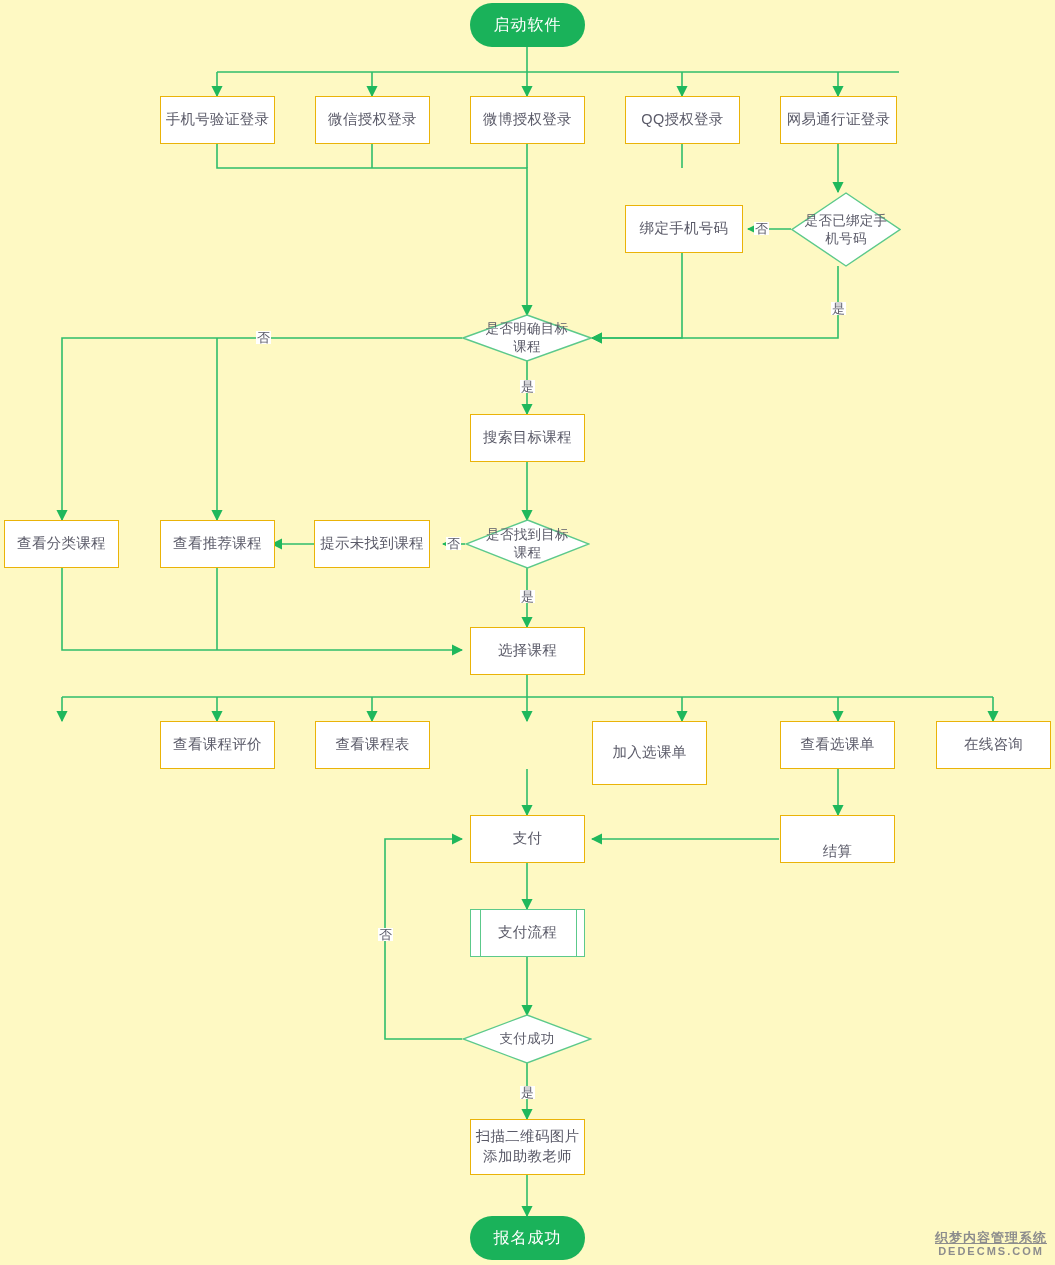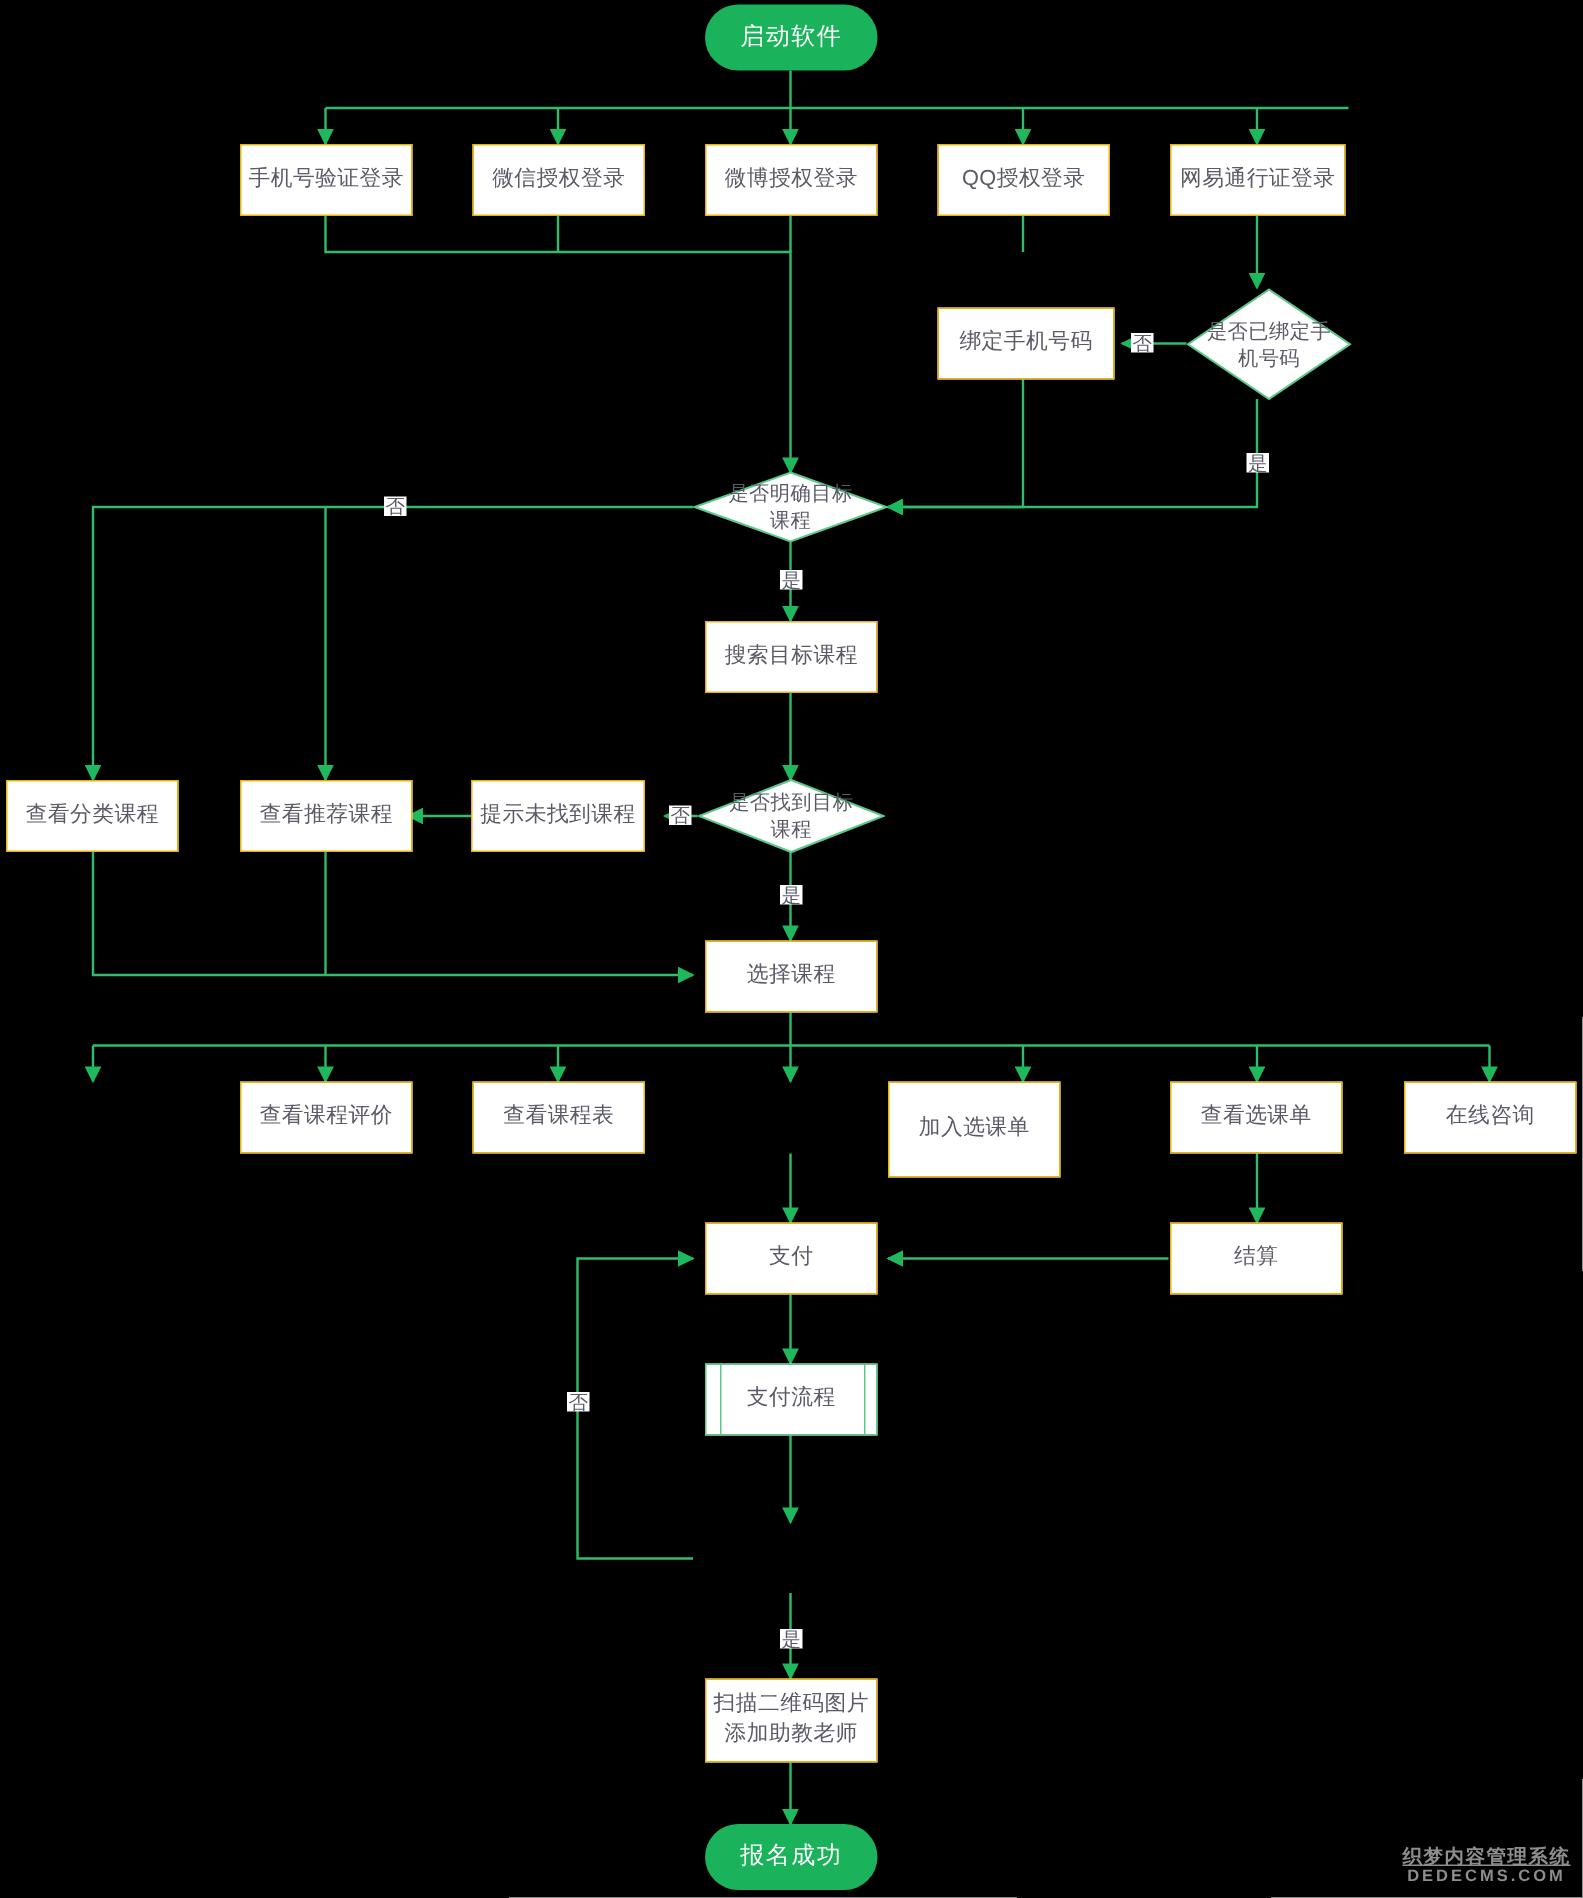--- a/index.html
+++ b/index.html
@@ -5,21 +5,21 @@
 <style>
   html, body {
     margin: 0;
     padding: 0;
     background: #ffffff;
   }
   #stage {
     position: relative;
     width: 1055px;
     height: 1265px;
-    background: #000000;
+    background: #fef9c3;
     font-family: "Liberation Sans", "DejaVu Sans", sans-serif;
     overflow: hidden;
   }
   #wires {
     position: absolute;
     left: 0;
     top: 0;
     width: 1055px;
     height: 1265px;
     pointer-events: none;
@@ -265,30 +265,36 @@
   <div class="node proc" style="left:780px; top:721px; width:115px; height:48px;">
     <span>查看选课单</span>
   </div>
   <div class="node proc" style="left:470px; top:815px; width:115px; height:48px;">
     <span>支付</span>
   </div>
 
   <div class="node proc" style="left:936px; top:721px; width:115px; height:48px;">
     <span>在线咨询</span>
   </div>
-  <div class="node proc" style="left:780px; top:815px; width:115px; height:48px;">
+  <div class="node proc" style="left:780px; top:815px; width:115px; height:48px;align-items:flex-end;">
     <span>结算</span>
   </div>
 
   <div class="node subproc" style="left:470px; top:909px; width:115px; height:48px;">
     <span class="innerline" style="left:9px;"></span>
     <span class="innerline" style="left:105px;"></span>
     <span style="position:relative; z-index:2; margin:auto;">支付流程</span>
   </div>
 
+  <div class="node decision" style="left:462px; top:1014px; width:130px; height:50px;">
+    <svg class="dshape" viewBox="0 0 130 50" preserveAspectRatio="none">
+      <polygon points="65,1 129,25 65,49 1,25" fill="#ffffff" stroke="#5cc98b" stroke-width="1.4"></polygon>
+    </svg>
+    <span class="dlabel">支付成功</span>
+  </div>
 
   <div class="node proc" style="left:470px; top:1119px; width:115px; height:56px;">
     <span>扫描二维码图片
 添加助教老师</span>
   </div>
 
   <div class="node terminal" style="left:470px; top:1216px; width:115px; height:44px;">
     <span>报名成功</span>
   </div>
 

